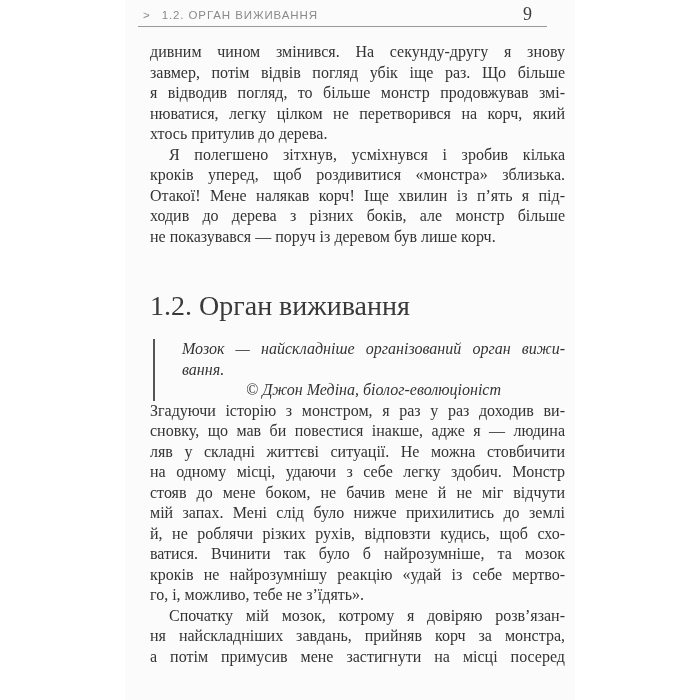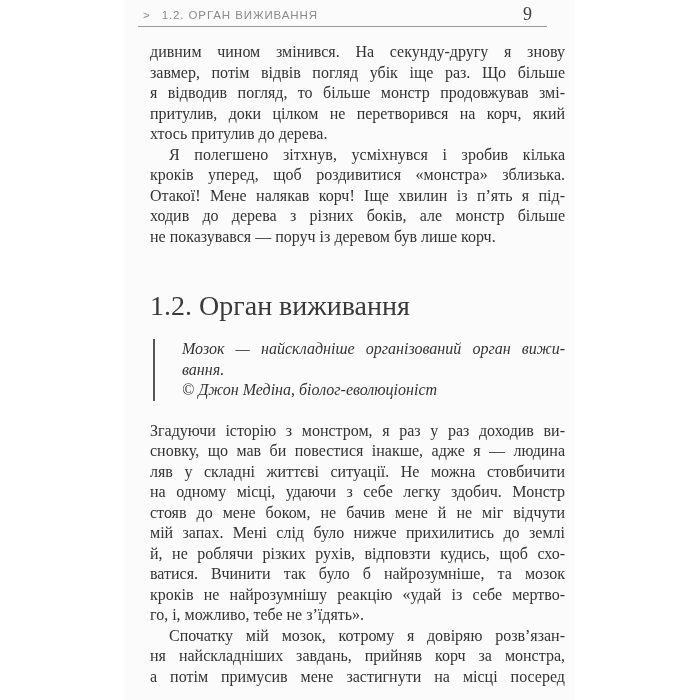--- a/index.html
+++ b/index.html
@@ -54,40 +54,40 @@
     display: block;
     white-space: nowrap;
     text-align: justify;
     text-align-last: justify;
   }
   .para.flush-last .line:last-child,
   .quote-text .line:last-child {
     text-align-last: left;
   }
   .para.indent-first .line:first-child { text-indent: 19px; }
-  .after-quote { margin-top: 20px; }
+  .after-quote { }
   
   .section-heading {
     font-family: "Liberation Serif", serif;
     font-weight: 400;
     font-size: 28px;
     line-height: 34px;
     color: #3a3a3a;
     margin: 42px 0 0 0;
   }
   
   .quote {
     margin: 16px 0 0 3px;
     border-left: 2px solid var(--quote-bar, #555555);
     padding-left: 27px;
     font-style: italic;
   }
   .quote-attribution {
     display: block;
-    text-align: left;
+    text-align: center;
     font-style: italic;
   }
 </style>
 </head>
 <body style="background: rgb(255, 255, 255);">
 
 <div class="book-page">
 
   <div class="running-header">
     <div class="rh-left">
@@ -96,21 +96,21 @@
     </div>
     <span class="rh-page-num">9</span>
   </div>
 
   <div class="body-col">
 
     <p class="para flush-last">
         <span class="line">дивним чином змінився. На секунду-другу я знову</span>
         <span class="line">завмер, потім відвів погляд убік іще раз. Що більше</span>
         <span class="line">я відводив погляд, то більше монстр продовжував змі-</span>
-        <span class="line">притулив, доки цілком не перетворився на корч, який</span>
+        <span class="line">нюватися, легку цілком не перетворився на корч, який</span>
         <span class="line">хтось притулив до дерева.</span>
       </p>
 
     <p class="para indent-first flush-last">
         <span class="line">Я полегшено зітхнув, усміхнувся і зробив кілька</span>
         <span class="line">кроків уперед, щоб роздивитися «монстра» зблизька.</span>
         <span class="line">Отакої! Мене налякав корч! Іще хвилин із п’ять я під-</span>
         <span class="line">ходив до дерева з різних боків, але монстр більше</span>
         <span class="line">не показувався — поруч із деревом був лише корч.</span>
       </p>

